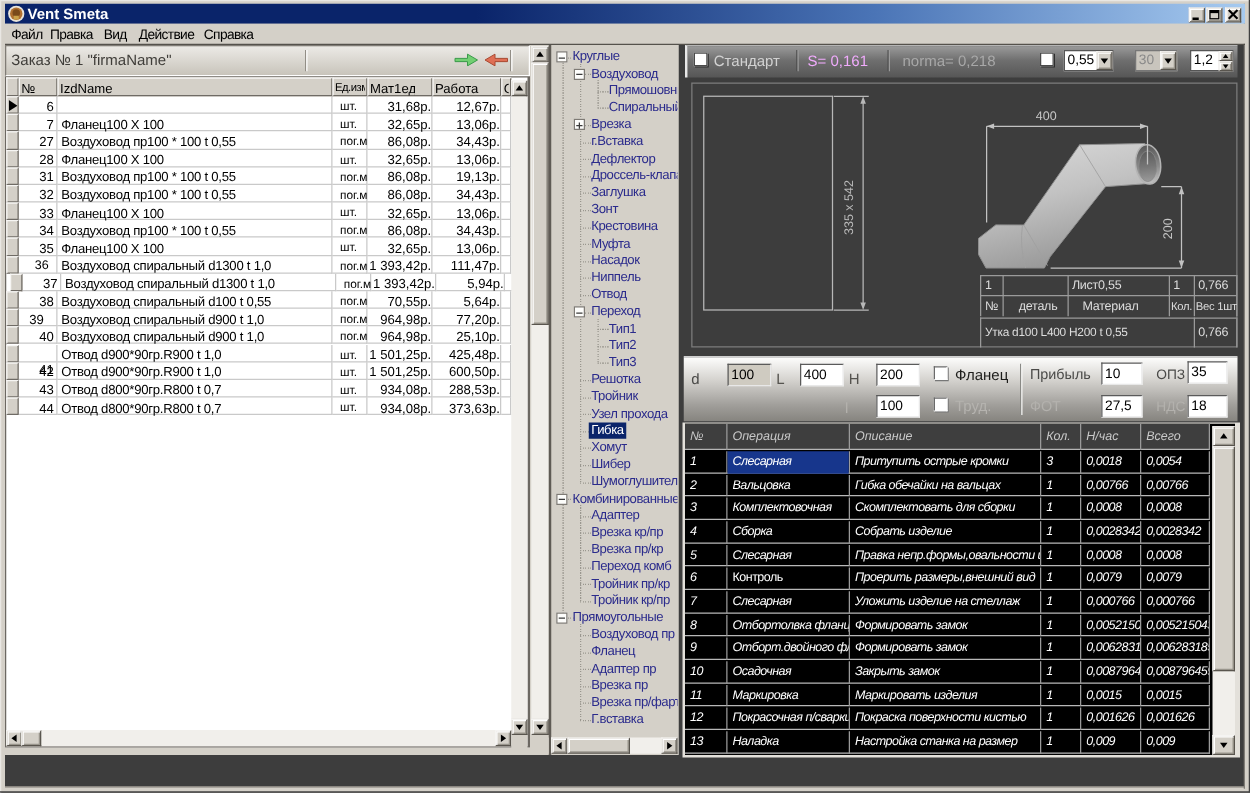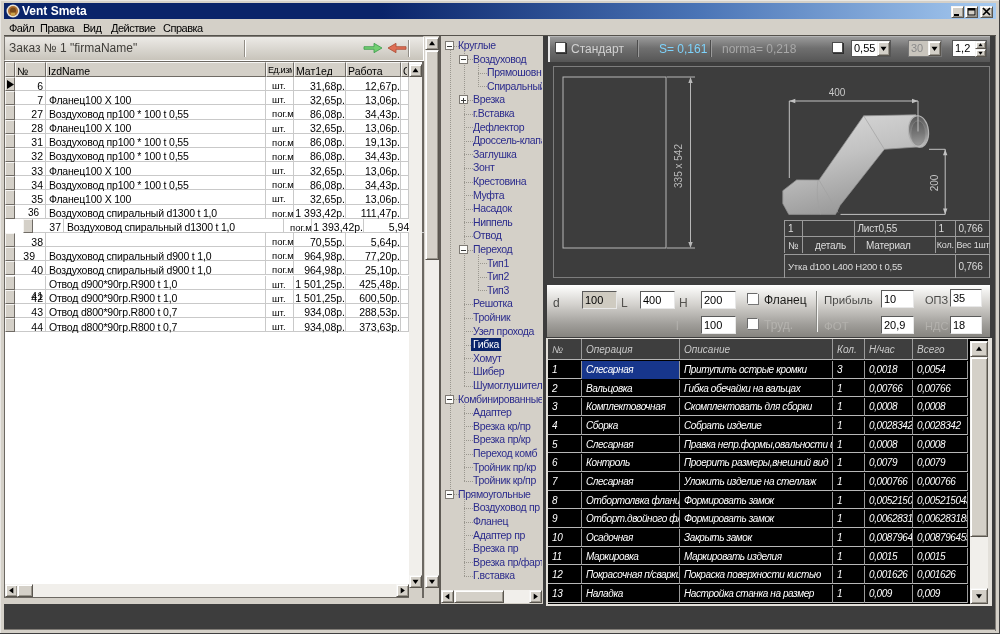--- a/index.html
+++ b/index.html
@@ -209,21 +209,21 @@
     <div class="a" style="left:261px;top:0;width:28px;height:14.2px;border-right:1px solid #c9c9c9;border-bottom:1px solid #c9c9c9;"></div>
     <div class="a" style="left:289px;top:0;width:52px;height:14.2px;border-right:1px solid #c9c9c9;border-bottom:1px solid #c9c9c9;"></div>
     <div class="a" style="left:341px;top:0;width:55px;height:14.2px;border-right:1px solid #c9c9c9;border-bottom:1px solid #c9c9c9;"></div>
     <div class="a" style="left:396px;top:0;width:8px;height:14.2px;border-right:1px solid #c9c9c9;border-bottom:1px solid #c9c9c9;"></div>
     <div class="a" style="left:6px;top:2.5px;width:28px;text-align:right;font-size:10px;color:#000;">36</div>
     <div class="a" style="left:44px;top:2.5px;width:216px;font-size:10.5px;letter-spacing:-0.2px;color:#000;white-space:nowrap;overflow:hidden;">Воздуховод спиральный d1300 t 1,0</div>
     <div class="a" style="left:267px;top:3px;font-size:9.5px;color:#000;">пог.м</div>
     <div class="a" style="left:289px;top:2.5px;width:51px;text-align:right;font-size:10.5px;color:#000;white-space:nowrap;">1 393,42р.</div>
     <div class="a" style="left:341px;top:2.5px;width:54px;text-align:right;font-size:10.5px;color:#000;white-space:nowrap;">111,47р.</div>
   </div>
-<div class="a" style="left:23px;top:218.8px;width:388px;height:14.2px;padding-left:40px;">
+<div class="a" style="left:8px;top:218.8px;width:388px;height:14.2px;padding-left:40px;">
     <div class="a" style="left:0;top:0;width:10px;height:14.2px;background:#d4d0c8;border:1px solid;border-color:#f6f5f3 #6f6b65 #6f6b65 #f6f5f3;"></div>
     <div class="a" style="left:10px;top:0;width:31px;height:14.2px;border-right:1px solid #c9c9c9;border-bottom:1px solid #c9c9c9;"></div>
     <div class="a" style="left:41px;top:0;width:220px;height:14.2px;border-right:1px solid #c9c9c9;border-bottom:1px solid #c9c9c9;"></div>
     <div class="a" style="left:261px;top:0;width:28px;height:14.2px;border-right:1px solid #c9c9c9;border-bottom:1px solid #c9c9c9;"></div>
     <div class="a" style="left:289px;top:0;width:52px;height:14.2px;border-right:1px solid #c9c9c9;border-bottom:1px solid #c9c9c9;"></div>
     <div class="a" style="left:341px;top:0;width:55px;height:14.2px;border-right:1px solid #c9c9c9;border-bottom:1px solid #c9c9c9;"></div>
     <div class="a" style="left:396px;top:0;width:8px;height:14.2px;border-right:1px solid #c9c9c9;border-bottom:1px solid #c9c9c9;"></div>
     <div class="a" style="left:10px;top:2.5px;width:28px;text-align:right;font-size:10.5px;color:#000;">37</div>
     <div class="a" style="left:44px;top:2.5px;width:216px;font-size:10.5px;letter-spacing:-0.2px;color:#000;white-space:nowrap;overflow:hidden;">Воздуховод спиральный d1300 t 1,0</div>
     <div class="a" style="left:267px;top:3px;font-size:9.5px;color:#000;">пог.м</div>
@@ -232,20 +232,21 @@
   </div>
 <div class="a" style="left:5px;top:233.0px;width:404px;height:14.2px;">
     <div class="a" style="left:0;top:0;width:10px;height:14.2px;background:#d4d0c8;border:1px solid;border-color:#f6f5f3 #6f6b65 #6f6b65 #f6f5f3;"></div>
     <div class="a" style="left:10px;top:0;width:31px;height:14.2px;border-right:1px solid #c9c9c9;border-bottom:1px solid #c9c9c9;"></div>
     <div class="a" style="left:41px;top:0;width:220px;height:14.2px;border-right:1px solid #c9c9c9;border-bottom:1px solid #c9c9c9;"></div>
     <div class="a" style="left:261px;top:0;width:28px;height:14.2px;border-right:1px solid #c9c9c9;border-bottom:1px solid #c9c9c9;"></div>
     <div class="a" style="left:289px;top:0;width:52px;height:14.2px;border-right:1px solid #c9c9c9;border-bottom:1px solid #c9c9c9;"></div>
     <div class="a" style="left:341px;top:0;width:55px;height:14.2px;border-right:1px solid #c9c9c9;border-bottom:1px solid #c9c9c9;"></div>
     <div class="a" style="left:396px;top:0;width:8px;height:14.2px;border-right:1px solid #c9c9c9;border-bottom:1px solid #c9c9c9;"></div>
     <div class="a" style="left:10px;top:2.5px;width:28px;text-align:right;font-size:10.5px;color:#000;">38</div>
+    <div class="a" style="left:44px;top:2.5px;width:216px;font-size:10.5px;letter-spacing:-0.2px;color:#000;white-space:nowrap;overflow:hidden;">Воздуховод спиральный d100 t 0,55</div>
     <div class="a" style="left:267px;top:3px;font-size:9.5px;color:#000;">пог.м</div>
     <div class="a" style="left:289px;top:2.5px;width:51px;text-align:right;font-size:10.5px;color:#000;white-space:nowrap;">70,55р.</div>
     <div class="a" style="left:341px;top:2.5px;width:54px;text-align:right;font-size:10.5px;color:#000;white-space:nowrap;">5,64р.</div>
   </div>
 <div class="a" style="left:5px;top:247.2px;width:404px;height:14.2px;">
     <div class="a" style="left:0;top:0;width:10px;height:14.2px;background:#d4d0c8;border:1px solid;border-color:#f6f5f3 #6f6b65 #6f6b65 #f6f5f3;"></div>
     <div class="a" style="left:10px;top:0;width:31px;height:14.2px;border-right:1px solid #c9c9c9;border-bottom:1px solid #c9c9c9;"></div>
     <div class="a" style="left:41px;top:0;width:220px;height:14.2px;border-right:1px solid #c9c9c9;border-bottom:1px solid #c9c9c9;"></div>
     <div class="a" style="left:261px;top:0;width:28px;height:14.2px;border-right:1px solid #c9c9c9;border-bottom:1px solid #c9c9c9;"></div>
     <div class="a" style="left:289px;top:0;width:52px;height:14.2px;border-right:1px solid #c9c9c9;border-bottom:1px solid #c9c9c9;"></div>
@@ -477,21 +478,21 @@
     <div class="a" style="left:22.5px;top:525.3px;width:9px;height:1px;background:repeating-linear-gradient(90deg,#9a978f 0,#9a978f 1px,transparent 1px,transparent 2px);"></div>
     <div class="a" style="left:32px;top:518.8px;height:13px;line-height:13px;white-space:nowrap;">Врезка пр/фарт</div>
     <div class="a" style="left:22.5px;top:538.9px;width:9px;height:1px;background:repeating-linear-gradient(90deg,#9a978f 0,#9a978f 1px,transparent 1px,transparent 2px);"></div>
     <div class="a" style="left:32px;top:532.4px;height:13px;line-height:13px;white-space:nowrap;">Г.вставка</div>
   </div>
 <div class="a" style="left:548px;top:36px;width:442px;height:26px;background:linear-gradient(180deg,#9a9a9a 0%,#6f6f6f 45%,#565656 100%);border-left:2px solid #e8e8e8;border-top:1px solid #b5b5b5;"></div>
 <div class="a" style="left:555px;top:42px;width:11px;height:11px;background:#fff;border:1px solid #4a4a4a;box-shadow:1px 1px 0 #2e2e2e;"></div>
 <div class="a" style="left:571px;top:42px;font-size:12px;color:#d2d2d2;">Стандарт</div>
 <div class="a" style="left:637px;top:40px;width:1px;height:17px;background:#4c4c4c;"></div>
 <div class="a" style="left:638px;top:40px;width:1px;height:17px;background:#9b9b9b;"></div>
-<div class="a" style="left:646px;top:42px;font-size:12px;color:#7dd3fc;margin-left:13px;">S= 0,161</div>
+<div class="a" style="left:646px;top:42px;font-size:12px;color:#f0abfc;">S= 0,161</div>
 <div class="a" style="left:710px;top:40px;width:1px;height:17px;background:#4c4c4c;"></div>
 <div class="a" style="left:711px;top:40px;width:1px;height:17px;background:#9b9b9b;"></div>
 <div class="a" style="left:722px;top:42px;font-size:12px;color:#a8a8a8;">norma= 0,218</div>
 <div class="a" style="left:832px;top:42px;width:11px;height:11px;background:#fff;border:1px solid #4a4a4a;box-shadow:1px 1px 0 #2e2e2e;"></div>
 <div class="a" style="left:851px;top:40px;width:40px;height:17px;background:#fff;border:1px solid #555;"></div>
 <div class="a" style="left:854px;top:42px;font-size:11px;color:#000;">0,55</div>
 <div class="a btn" style="left:877px;top:41px;width:13px;height:15px;">
     <svg style="position:absolute;left:-1px;top:-1px" width="13" height="15" viewBox="0 0 13 15">
       <path d="M6.5 9.9 L3.5 5.7 L9.5 5.7 z" fill="#000"></path>
     </svg>
@@ -599,21 +600,21 @@
 <div class="a" style="left:816px;top:291px;width:1px;height:41px;background:#8a8a86;"></div>
 <div class="a" style="left:817px;top:291px;width:1px;height:41px;background:#f5f5f3;"></div>
 <div class="a" style="left:824px;top:294px;font-size:11.5px;color:#4a4a48;">Прибыль</div>
 <div class="a" style="left:881px;top:290px;width:33px;height:18px;background:#fff;border:1px solid;border-color:#5a5a5a #e8e8e8 #e8e8e8 #5a5a5a;"></div>
 <div class="a" style="left:884px;top:293px;font-size:11px;color:#000;">10</div>
 <div class="a" style="left:925px;top:294px;font-size:11px;color:#4a4a48;">ОПЗ</div>
 <div class="a" style="left:950px;top:289px;width:32px;height:18px;background:#fff;border:1px solid;border-color:#5a5a5a #e8e8e8 #e8e8e8 #5a5a5a;"></div>
 <div class="a" style="left:953px;top:292px;font-size:11px;color:#000;">35</div>
 <div class="a" style="left:824px;top:320px;font-size:11.5px;color:#b3b1ad;">ФОТ</div>
 <div class="a" style="left:881px;top:316px;width:33px;height:18px;background:#fff;border:1px solid;border-color:#5a5a5a #e8e8e8 #e8e8e8 #5a5a5a;"></div>
-<div class="a" style="left:884px;top:319px;font-size:11px;color:#000;">20,9</div>
+<div class="a" style="left:884px;top:319px;font-size:11px;color:#000;">27,5</div>
 <div class="a" style="left:925px;top:320px;font-size:11px;color:#b3b1ad;">НДС</div>
 <div class="a" style="left:950px;top:316px;width:32px;height:18px;background:#fff;border:1px solid;border-color:#5a5a5a #e8e8e8 #e8e8e8 #5a5a5a;"></div>
 <div class="a" style="left:953px;top:319px;font-size:11px;color:#000;">18</div>
 <div class="a" style="left:546px;top:338px;width:446px;height:268px;background:#e3e0da;"></div>
 <div class="a" style="left:548px;top:339px;width:440px;height:265px;background:#000;"></div>
 <div class="a" style="left:548px;top:339px;width:420px;height:21px;background:#3e3e3e;border-bottom:1px solid #b5b5b5;"></div>
 <div class="a" style="left:552px;top:344px;font-size:10px;font-style:italic;color:#c9c9c9;">№</div>
 <div class="a" style="left:586px;top:344px;font-size:10px;font-style:italic;color:#c9c9c9;">Операция</div>
 <div class="a" style="left:684px;top:344px;font-size:10px;font-style:italic;color:#c9c9c9;">Описание</div>
 <div class="a" style="left:837px;top:344px;font-size:10px;font-style:italic;color:#c9c9c9;">Кол.</div>
@@ -697,21 +698,21 @@
     <div class="a" style="left:369px;top:3px;width:50px;font-size:10px;font-style:italic;letter-spacing:-0.4px;color:#fff;white-space:nowrap;overflow:hidden;">0,0008</div>
   </div>
 <div class="a" style="left:548px;top:454.4px;width:420px;height:17.67px;border-bottom:1px solid #b8b8b8;">
     <div class="a" style="left:33px;top:0;width:1px;height:17.67px;background:#9a9a9a;"></div>
     <div class="a" style="left:131px;top:0;width:1px;height:17.67px;background:#9a9a9a;"></div>
     <div class="a" style="left:284px;top:0;width:1px;height:17.67px;background:#9a9a9a;"></div>
     <div class="a" style="left:316px;top:0;width:1px;height:17.67px;background:#9a9a9a;"></div>
     <div class="a" style="left:364px;top:0;width:1px;height:17.67px;background:#9a9a9a;"></div>
     <div class="a" style="left:419px;top:0;width:1px;height:17.67px;background:#9a9a9a;"></div>
     <div class="a" style="left:4px;top:3px;width:29px;font-size:10px;font-style:italic;letter-spacing:-0.4px;color:#fff;white-space:nowrap;overflow:hidden;">6</div>
-    <div class="a" style="left:38px;top:3px;width:93px;font-size:10px;font-style:italic;letter-spacing:-0.4px;color:#fff;white-space:nowrap;overflow:hidden;">Контроль</div>
+    <div class="a" style="left:38px;top:3px;width:93px;font-size:10px;letter-spacing:-0.4px;color:#fff;white-space:nowrap;overflow:hidden;">Контроль</div>
     <div class="a" style="left:136px;top:3px;width:148px;font-size:10px;font-style:italic;letter-spacing:-0.4px;color:#fff;white-space:nowrap;overflow:hidden;">Проерить размеры,внешний вид</div>
     <div class="a" style="left:289px;top:3px;width:27px;font-size:10px;font-style:italic;letter-spacing:-0.4px;color:#fff;white-space:nowrap;overflow:hidden;">1</div>
     <div class="a" style="left:321px;top:3px;width:43px;font-size:10px;font-style:italic;letter-spacing:-0.4px;color:#fff;white-space:nowrap;overflow:hidden;">0,0079</div>
     <div class="a" style="left:369px;top:3px;width:50px;font-size:10px;font-style:italic;letter-spacing:-0.4px;color:#fff;white-space:nowrap;overflow:hidden;">0,0079</div>
   </div>
 <div class="a" style="left:548px;top:473.0px;width:420px;height:17.67px;border-bottom:1px solid #b8b8b8;">
     <div class="a" style="left:33px;top:0;width:1px;height:17.67px;background:#9a9a9a;"></div>
     <div class="a" style="left:131px;top:0;width:1px;height:17.67px;background:#9a9a9a;"></div>
     <div class="a" style="left:284px;top:0;width:1px;height:17.67px;background:#9a9a9a;"></div>
     <div class="a" style="left:316px;top:0;width:1px;height:17.67px;background:#9a9a9a;"></div>

